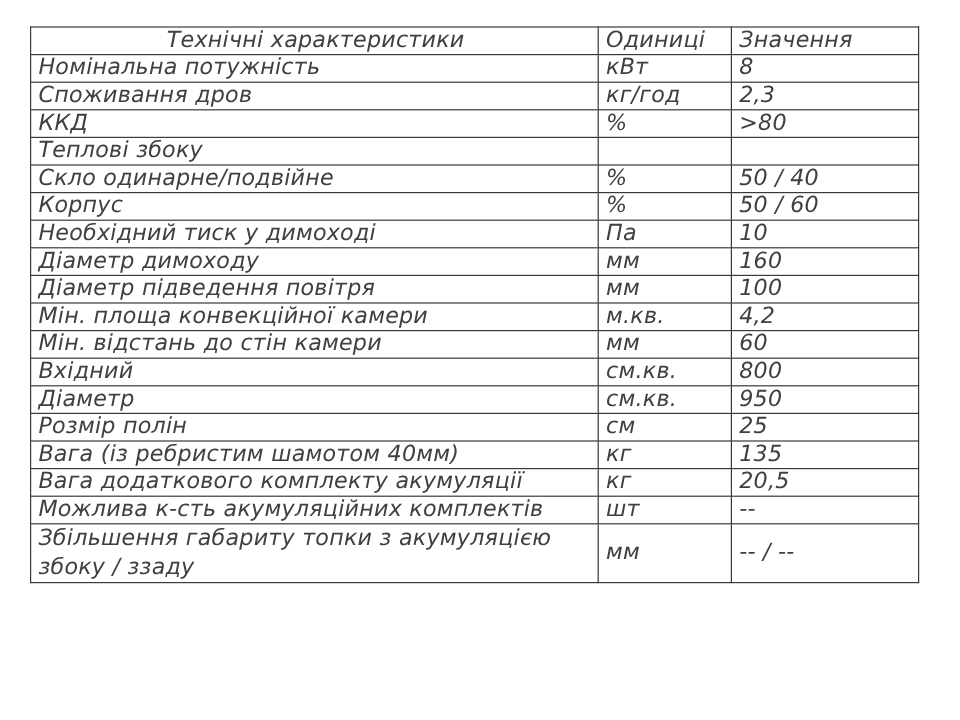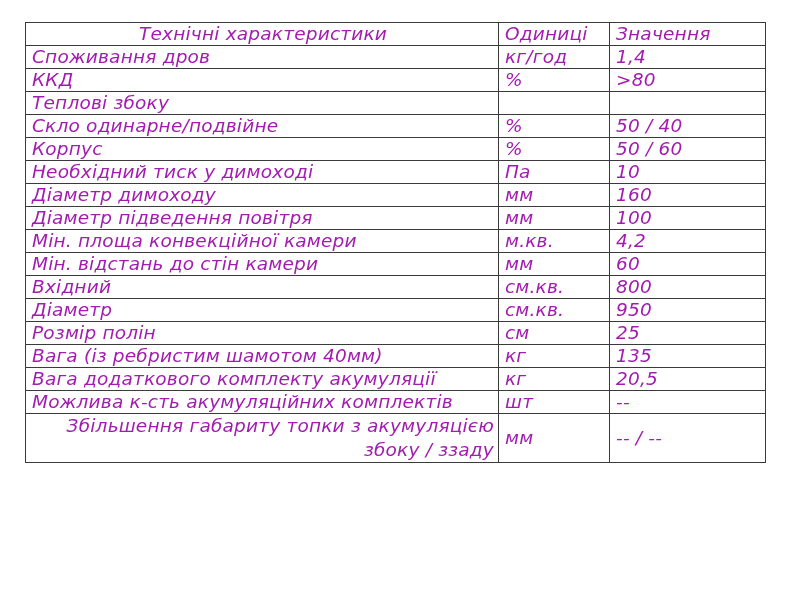--- a/index.html
+++ b/index.html
@@ -2,54 +2,59 @@
 <html><head>
 <meta charset="utf-8">
 <style>
   html, body { margin:0; padding:0; background:#ffffff; }
   body { width:800px; height:600px; position:relative; overflow:hidden; }
   .tbl {
     position:absolute; left:25px; top:22px;
     border-collapse:collapse;
     font-family:"DejaVu Sans", sans-serif;
     font-style:italic;
-    color:#a21caf;
+    color:#404040;
   }
   .tbl td {
     border:1.5px solid #3a3a3a;
     padding:0 4px 0 6px;
     font-size:18.5px;
     line-height:22px;
     height:22px;
     white-space:nowrap;
     vertical-align:bottom;
     font-weight:normal;
     letter-spacing:0.2px;
   }
   .tbl td.c1 { width:462px; }
   .tbl td.c2 { width:100px; }
   .tbl td.c3 { width:145px;margin-top:36px; }
   .tbl tr.hdr td.c1 { text-align:center; }
   .tbl tr.tall td { height:48px; vertical-align:middle; }
-  .tbl tr.tall td.c1 { white-space:normal; line-height:24px; vertical-align:top;text-align:right; }
+  .tbl tr.tall td.c1 { white-space:normal; line-height:24px; vertical-align:top; }
 </style>
 </head>
 <body>
 
 <table class="tbl">
   <tbody>
     <tr class="hdr">
       <td class="c1">Технічні характеристики</td>
       <td class="c2">Одиниці</td>
       <td class="c3">Значення</td>
     </tr>
     <tr>
+      <td class="c1">Номінальна потужність</td>
+      <td class="c2">кВт</td>
+      <td class="c3">8</td>
+    </tr>
+    <tr>
       <td class="c1">Споживання дров</td>
       <td class="c2">кг/год</td>
-      <td class="c3">1,4</td>
+      <td class="c3">2,3</td>
     </tr>
     <tr>
       <td class="c1">ККД</td>
       <td class="c2">%</td>
       <td class="c3">&gt;80</td>
     </tr>
     <tr>
       <td class="c1">Теплові збоку</td>
       <td class="c2"></td>
       <td class="c3"></td>

